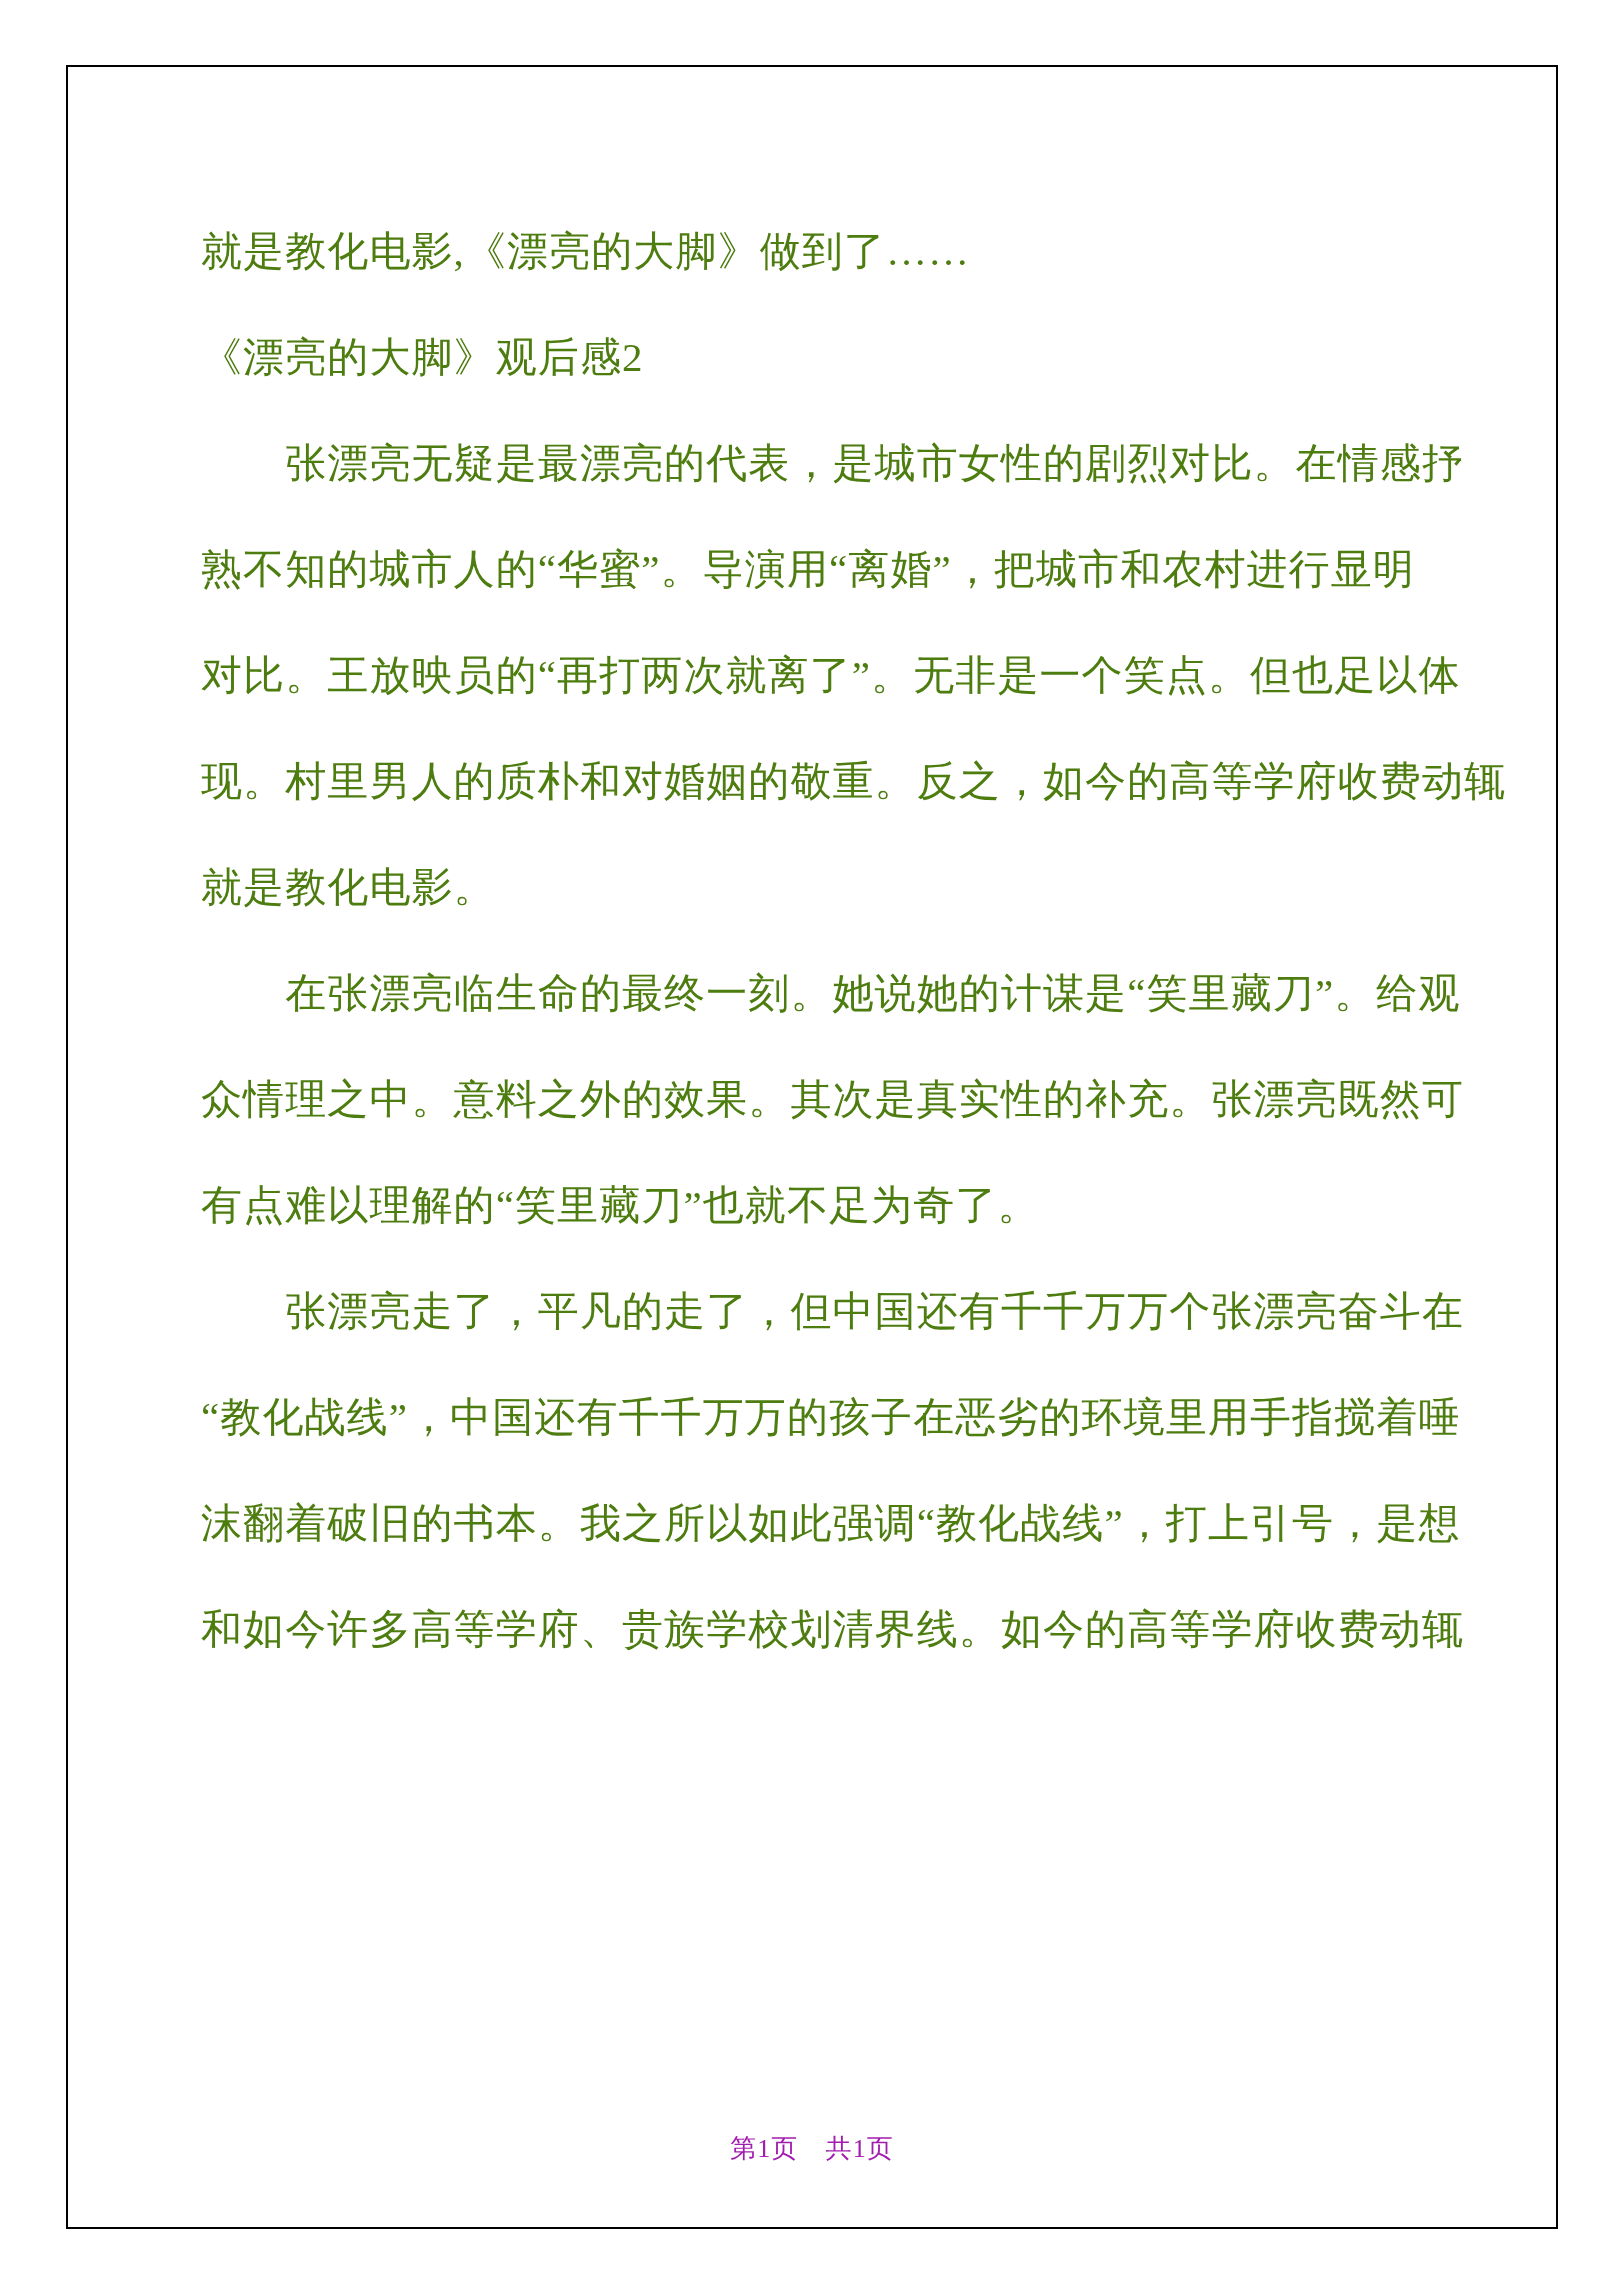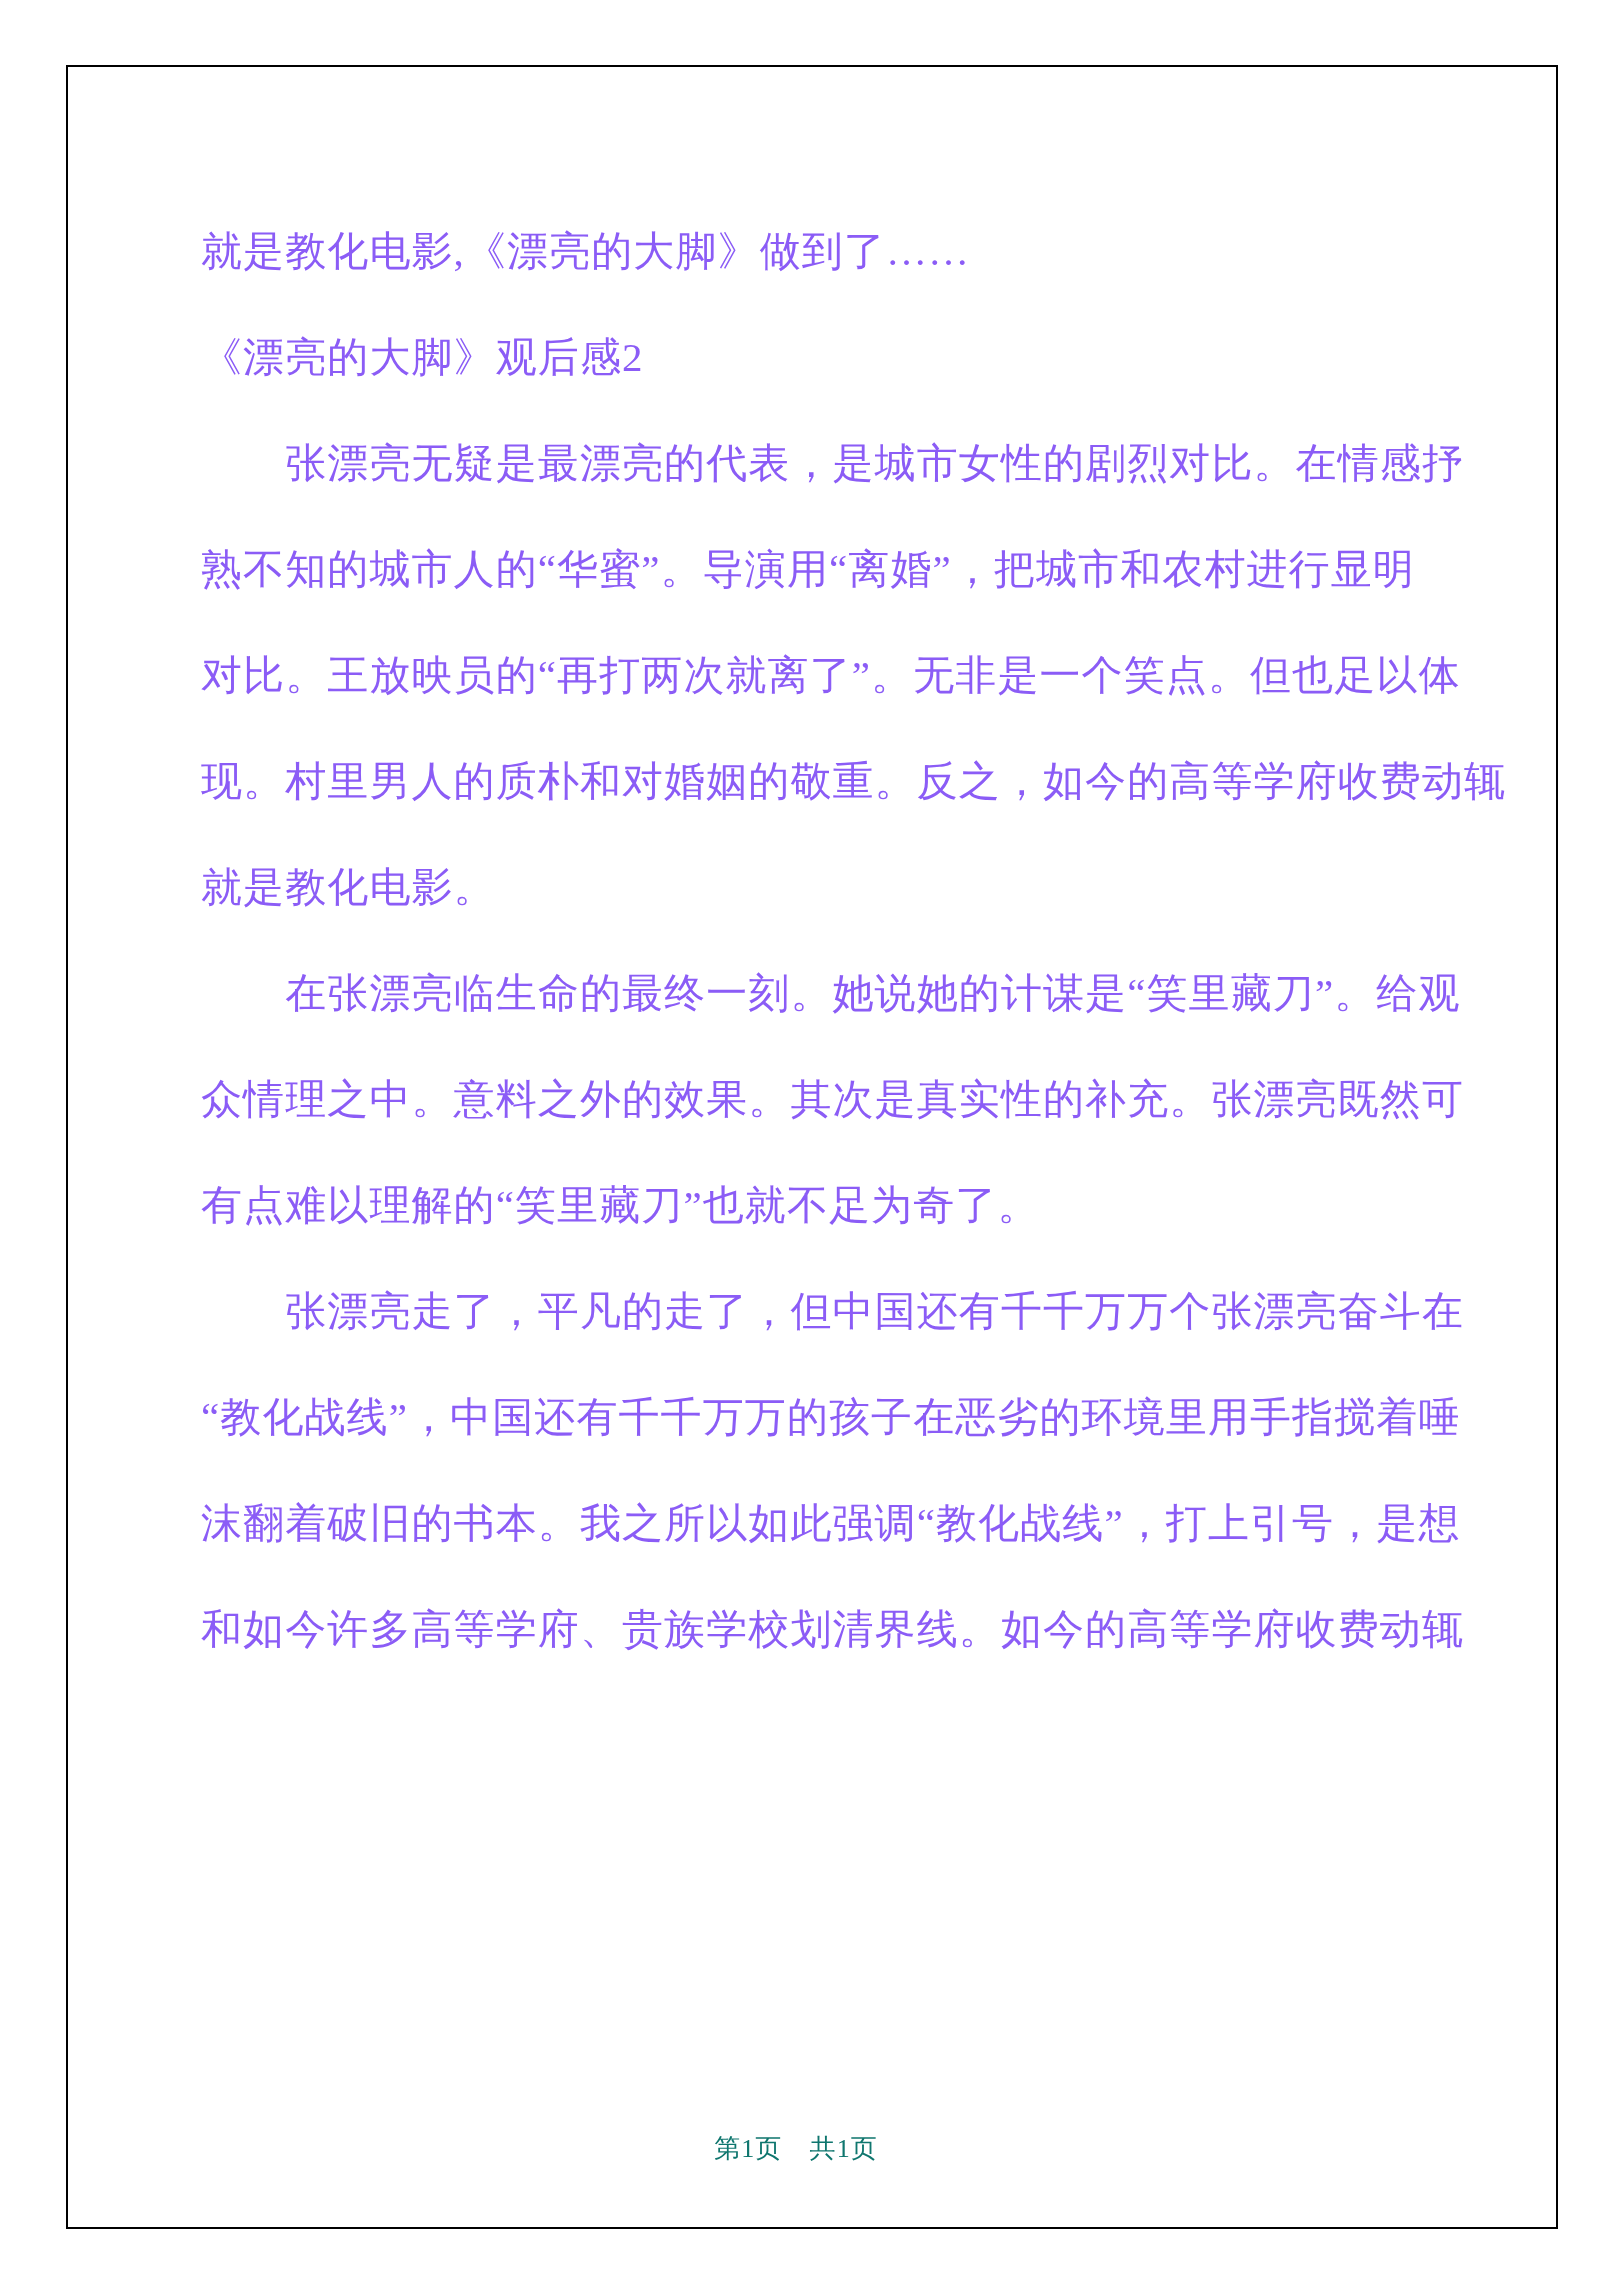--- a/index.html
+++ b/index.html
@@ -30,34 +30,34 @@
     left: 201px;
     top: 198px;
     width: 1256px;
   }
   .text-line {
     height: 106px;
     line-height: 106px;
     font-size: 41px;
     letter-spacing: 1.1px;
     white-space: pre;
-    color: #8b5cf6;
+    color: #4d7c0f;
   }
   .footer {
     position: absolute;
-    left: 50px;
+    left: 66px;
     top: 2126px;
     width: 1492px;
     height: 45px;
     line-height: 45px;
     text-align: center;
     font-size: 26px;
     letter-spacing: 1.1px;
     white-space: pre;
-    color: #0f766e;
+    color: #a21caf;
   }
 </style>
 </head>
 <body>
 
 <div class="page">
   <div class="frame"></div>
   <div class="text-block" id="text-block">
       <div class="text-line">就是教化电影,《漂亮的大脚》做到了……</div>
       <div class="text-line">《漂亮的大脚》观后感2</div>

